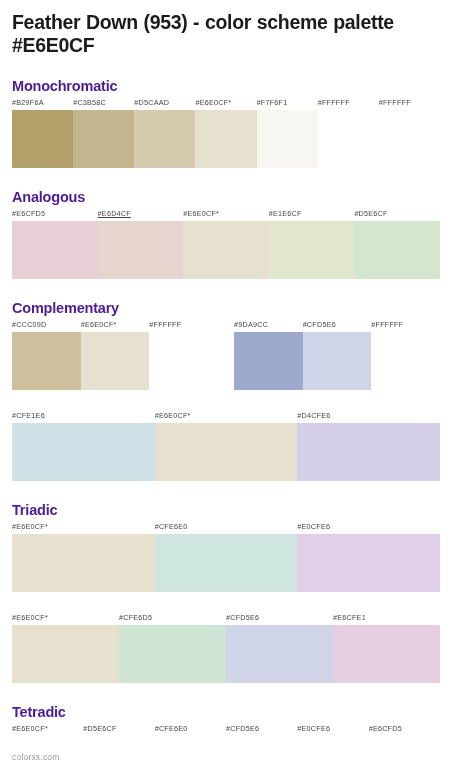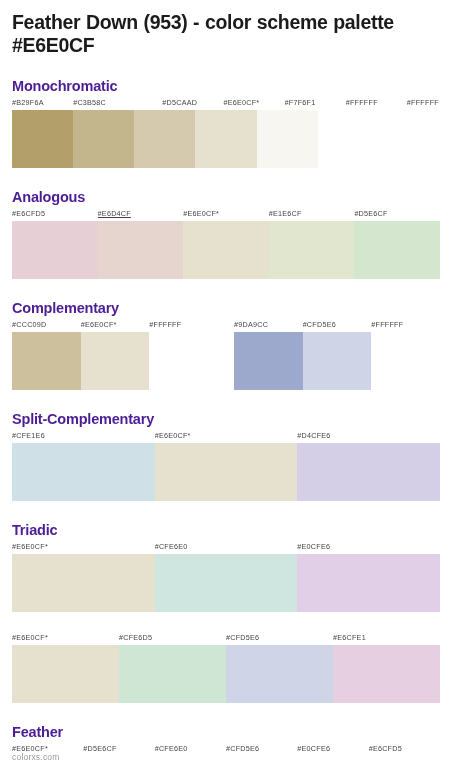--- a/index.html
+++ b/index.html
@@ -108,21 +108,21 @@
   <h1 class="page-title">Feather Down (953) - color scheme palette #E6E0CF</h1>
 
   <div id="sections-root">
       <div class="section">
         <div class="section-title">Monochromatic</div>
         <div class="group-row">
           <div class="swatch-group">
             <div class="labels">
               <div class="swatch-label" style="width: 61.1429px;">#B29F6A</div>
               <div class="swatch-label" style="width: 61.1429px;">#C3B58C</div>
-              <div class="swatch-label" style="width: 61.1429px; margin-left: 28px;">#D5CAAD</div>
+              <div class="swatch-label" style="width: 61.1429px;">#D5CAAD</div>
               <div class="swatch-label" style="width: 61.1429px;">#E6E0CF*</div>
               <div class="swatch-label" style="width: 61.1429px;">#F7F6F1</div>
               <div class="swatch-label" style="width: 61.1429px;">#FFFFFF</div>
               <div class="swatch-label" style="width: 61.1429px;">#FFFFFF</div>
             </div>
             <div class="swatches">
               <div class="swatch" title="#B29F6A" style="width: 61.1429px; background: rgb(178, 159, 106);"></div>
               <div class="swatch" title="#C3B58C" style="width: 61.1429px; background: rgb(195, 181, 140);"></div>
               <div class="swatch" title="#D5CAAD" style="width: 61.1429px; background: rgb(213, 202, 173);"></div>
               <div class="swatch" title="#E6E0CF*" style="width: 61.1429px; background: rgb(230, 224, 207);"></div>
@@ -178,21 +178,20 @@
             </div>
             <div class="swatches">
               <div class="swatch" title="#9DA9CC" style="width: 68.6667px; background: rgb(157, 169, 204);"></div>
               <div class="swatch" title="#CFD5E6" style="width: 68.6667px; background: rgb(207, 213, 230);"></div>
               <div class="swatch" title="#FFFFFF" style="width: 68.6667px; background: rgb(255, 255, 255);"></div>
             </div>
           </div>
         </div>
       </div>
       <div class="section">
-        <div class="section-title">Split-Complementary</div>
         <div class="group-row">
           <div class="swatch-group">
             <div class="labels">
               <div class="swatch-label" style="width: 142.667px;">#CFE1E6</div>
               <div class="swatch-label" style="width: 142.667px;">#E6E0CF*</div>
               <div class="swatch-label" style="width: 142.667px;">#D4CFE6</div>
             </div>
             <div class="swatches">
               <div class="swatch" title="#CFE1E6" style="width: 142.667px; background: rgb(207, 225, 230);"></div>
               <div class="swatch" title="#E6E0CF*" style="width: 142.667px; background: rgb(230, 224, 207);"></div>
@@ -230,21 +229,21 @@
             <div class="swatches">
               <div class="swatch" title="#E6E0CF*" style="width: 107px; background: rgb(230, 224, 207);"></div>
               <div class="swatch" title="#CFE6D5" style="width: 107px; background: rgb(207, 230, 213);"></div>
               <div class="swatch" title="#CFD5E6" style="width: 107px; background: rgb(207, 213, 230);"></div>
               <div class="swatch" title="#E6CFE1" style="width: 107px; background: rgb(230, 207, 225);"></div>
             </div>
           </div>
         </div>
       </div>
       <div class="section">
-        <div class="section-title">Feather</div>
+        <div class="section-title">Tetradic</div>
         <div class="group-row">
           <div class="swatch-group">
             <div class="labels">
               <div class="swatch-label" style="width: 71.3333px;">#E6E0CF*</div>
               <div class="swatch-label" style="width: 71.3333px;">#D5E6CF</div>
               <div class="swatch-label" style="width: 71.3333px;">#CFE6E0</div>
               <div class="swatch-label" style="width: 71.3333px;">#CFD5E6</div>
               <div class="swatch-label" style="width: 71.3333px;">#E0CFE6</div>
               <div class="swatch-label" style="width: 71.3333px;">#E6CFD5</div>
             </div>

